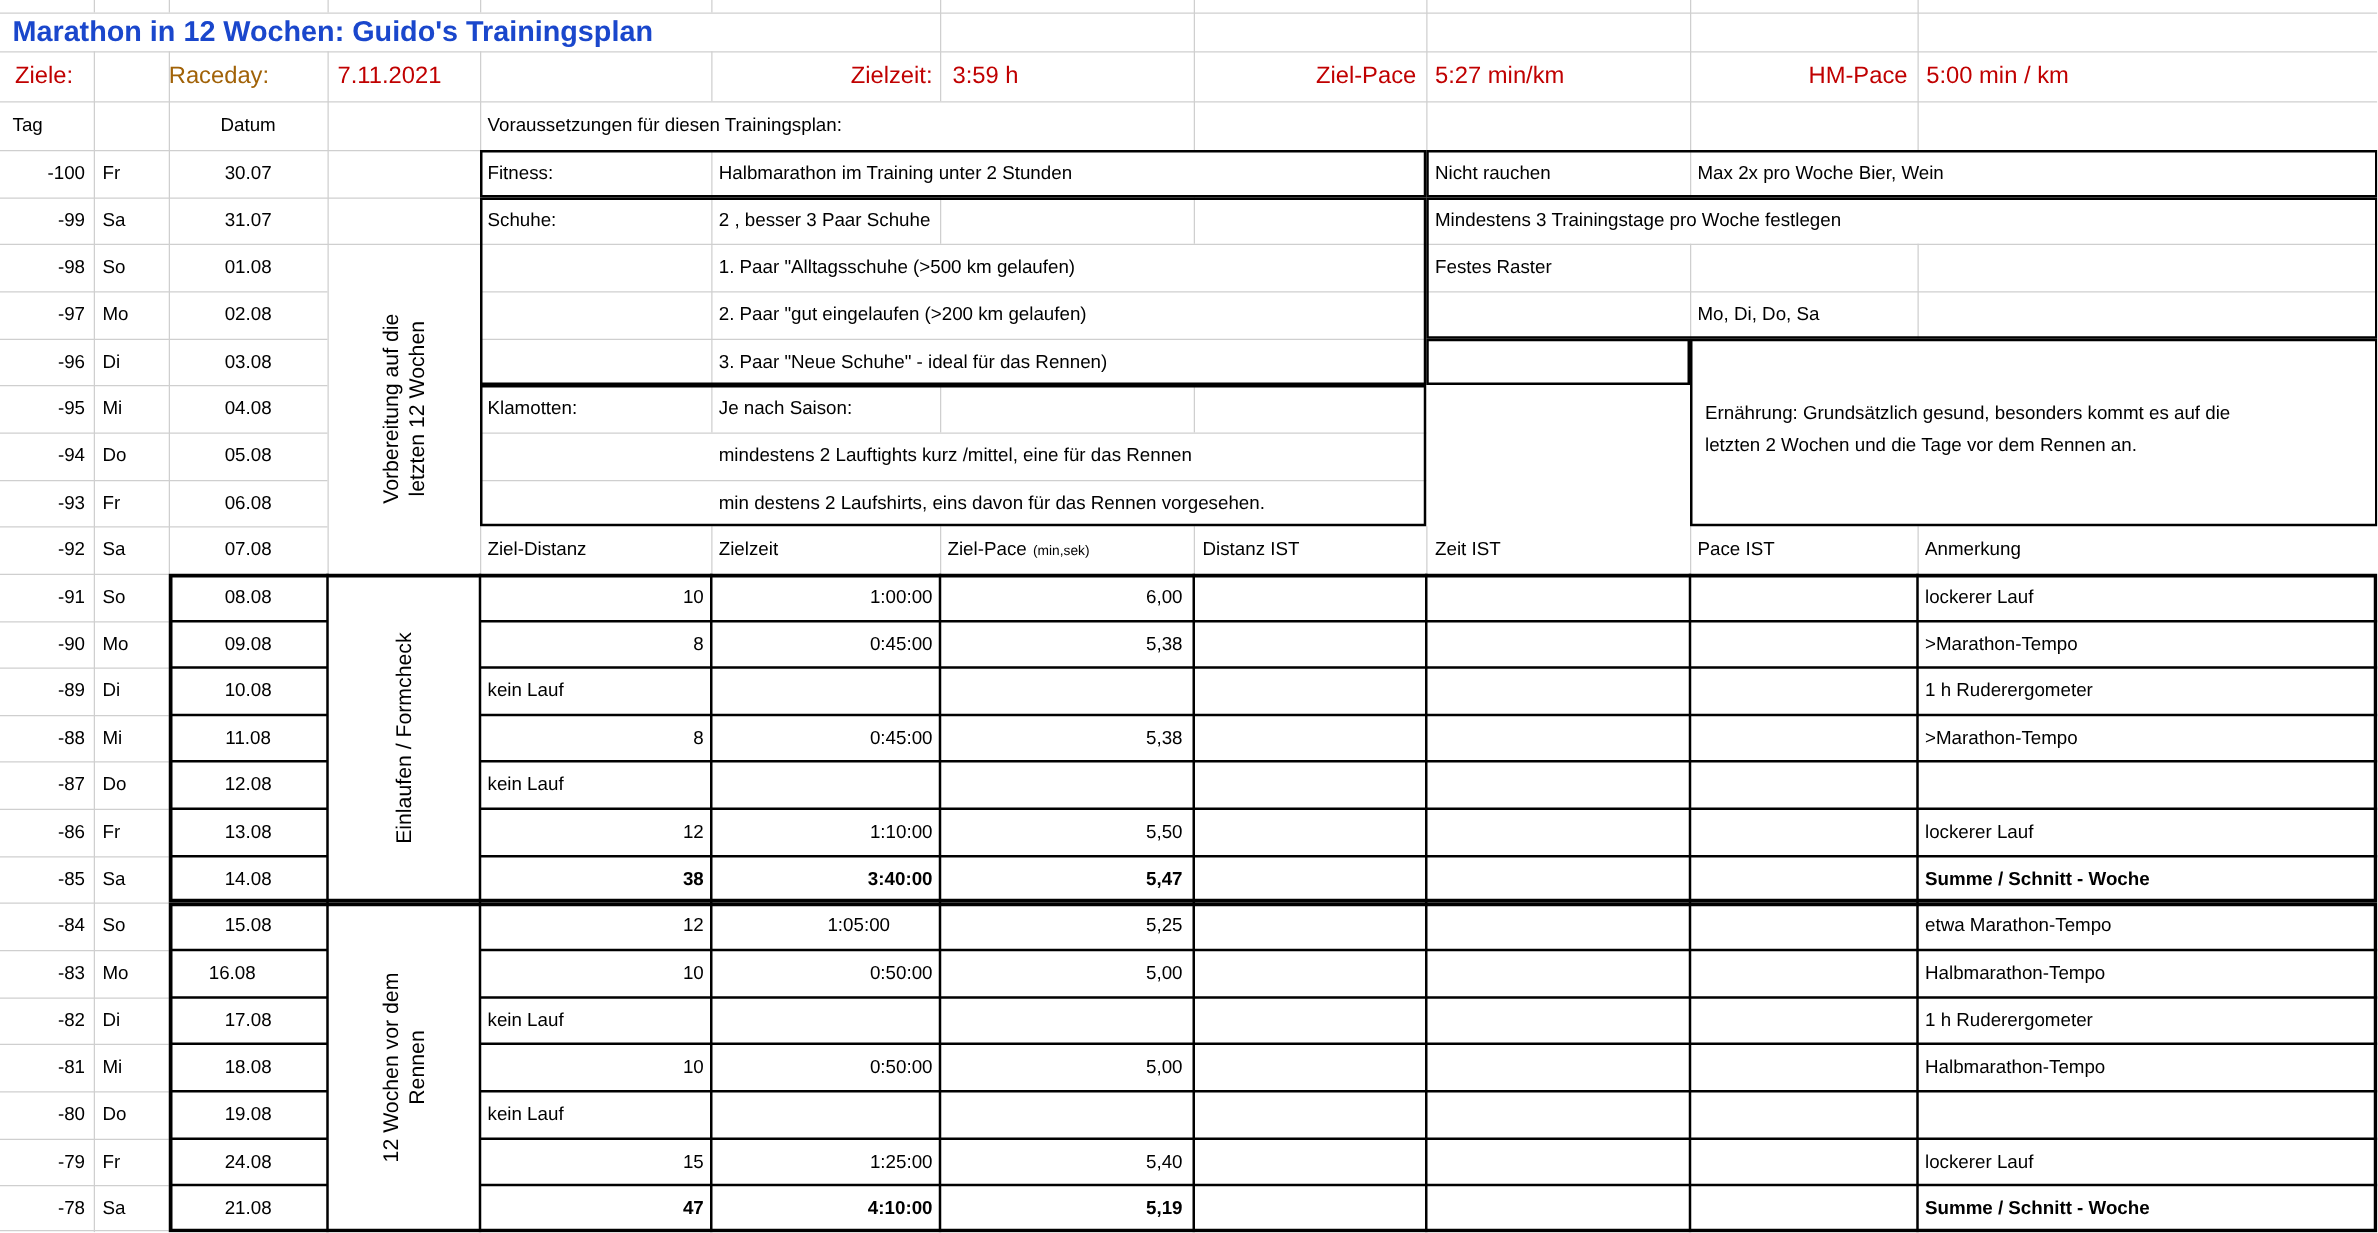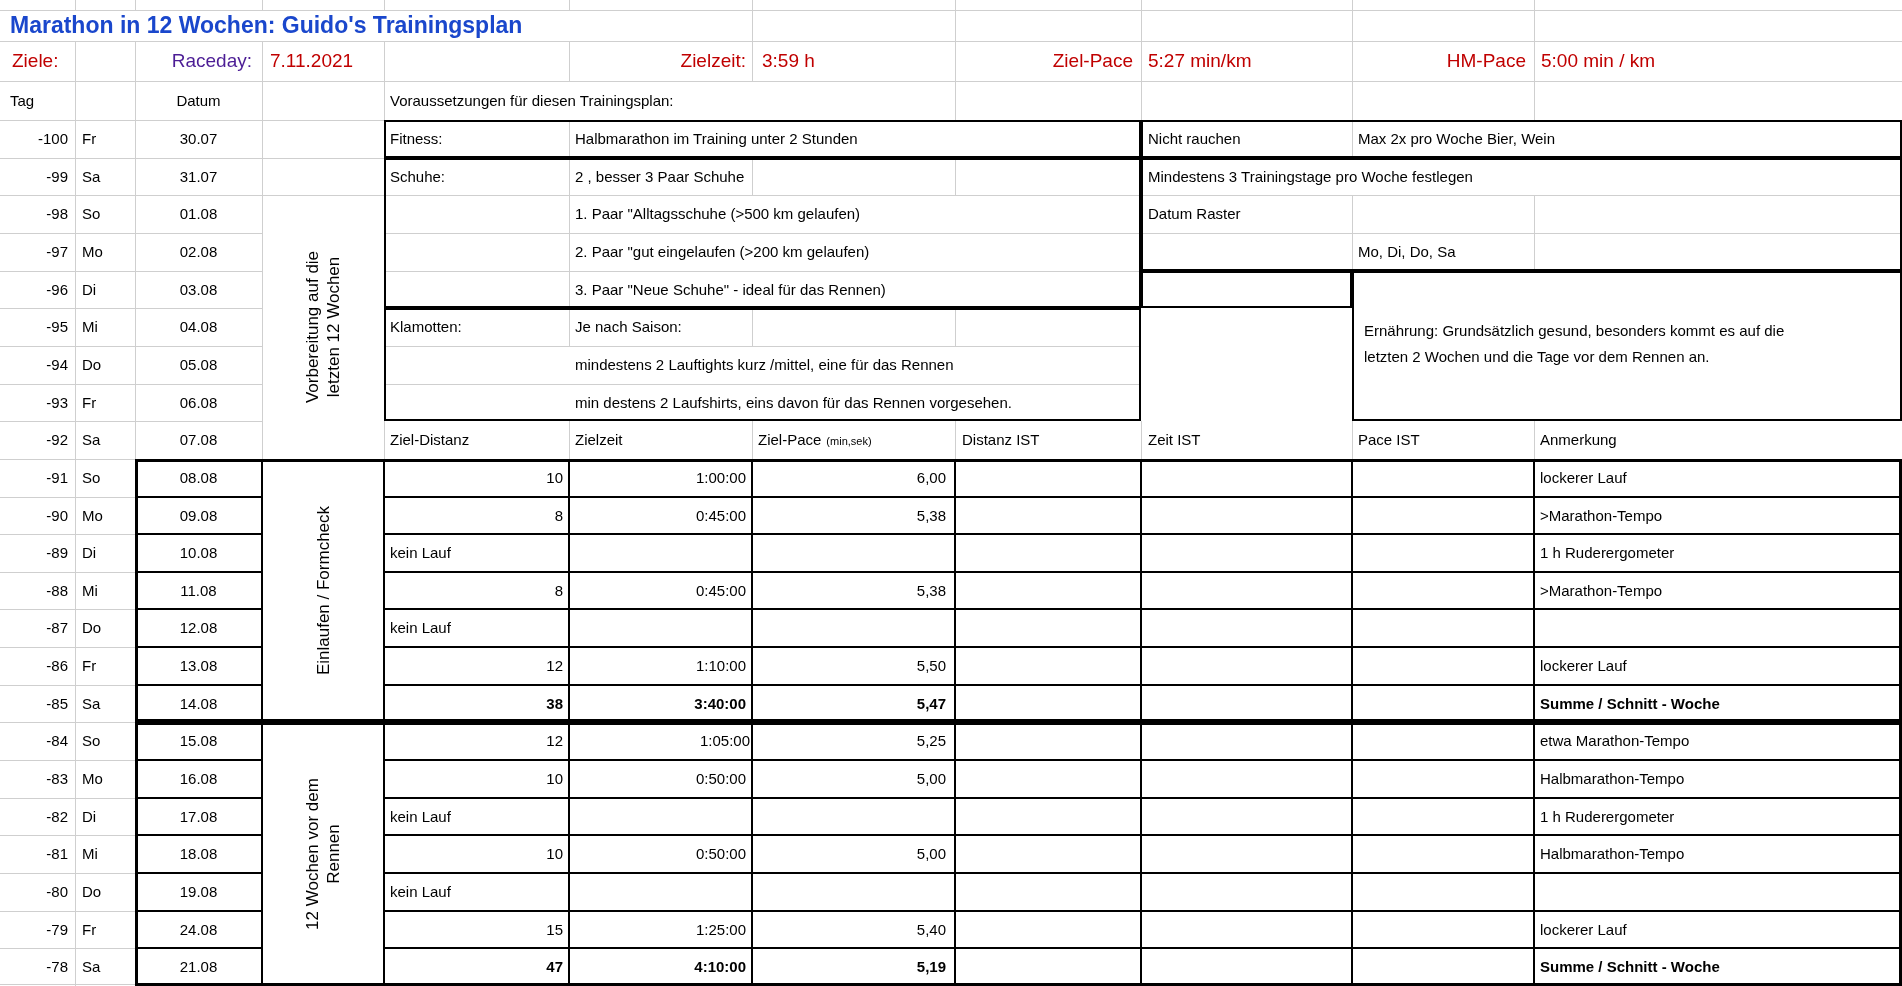--- a/index.html
+++ b/index.html
@@ -111,40 +111,40 @@
     <div class="gl" style="left: 137px; top: 834px; width: 125px; height: 2px; background: rgb(0, 0, 0);"></div>
     <div class="gl" style="left: 384px; top: 834px; width: 1518px; height: 2px; background: rgb(0, 0, 0);"></div>
     <div class="gl" style="left: 137px; top: 872px; width: 125px; height: 2px; background: rgb(0, 0, 0);"></div>
     <div class="gl" style="left: 384px; top: 872px; width: 1518px; height: 2px; background: rgb(0, 0, 0);"></div>
     <div class="gl" style="left: 137px; top: 910px; width: 125px; height: 2px; background: rgb(0, 0, 0);"></div>
     <div class="gl" style="left: 384px; top: 910px; width: 1518px; height: 2px; background: rgb(0, 0, 0);"></div>
     <div class="gl" style="left: 137px; top: 947px; width: 125px; height: 2px; background: rgb(0, 0, 0);"></div>
     <div class="gl" style="left: 384px; top: 947px; width: 1518px; height: 2px; background: rgb(0, 0, 0);"></div>
     <div class="cell" style="left: 10px; top: 10px; height: 31px; line-height: 31px; font-weight: 700; font-size: 23px; color: rgb(26, 71, 204);">Marathon in 12 Wochen: Guido's Trainingsplan</div>
     <div class="cell" style="left: 12px; top: 41px; height: 40px; line-height: 40px; font-size: 19px; color: rgb(192, 0, 0);">Ziele:</div>
-    <div class="cell" style="left: 135px; top: 41px; height: 40px; line-height: 40px; width: 117px; text-align: right; font-size: 19px; color: #4c1d95;">Raceday:</div>
+    <div class="cell" style="left: 135px; top: 41px; height: 40px; line-height: 40px; width: 117px; font-size: 19px; color: #a16207;">Raceday:</div>
     <div class="cell" style="left: 270px; top: 41px; height: 40px; line-height: 40px; font-size: 19px; color: rgb(192, 0, 0);">7.11.2021</div>
     <div class="cell" style="left: 569px; top: 41px; height: 40px; line-height: 40px; width: 177px; text-align: right; font-size: 19px; color: rgb(192, 0, 0);">Zielzeit:</div>
     <div class="cell" style="left: 762px; top: 41px; height: 40px; line-height: 40px; font-size: 19px; color: rgb(192, 0, 0);">3:59 h</div>
     <div class="cell" style="left: 955px; top: 41px; height: 40px; line-height: 40px; width: 178px; text-align: right; font-size: 19px; color: rgb(192, 0, 0);">Ziel-Pace</div>
     <div class="cell" style="left: 1148px; top: 41px; height: 40px; line-height: 40px; font-size: 19px; color: rgb(192, 0, 0);">5:27 min/km</div>
     <div class="cell" style="left: 1352px; top: 41px; height: 40px; line-height: 40px; width: 174px; text-align: right; font-size: 19px; color: rgb(192, 0, 0);">HM-Pace</div>
     <div class="cell" style="left: 1541px; top: 41px; height: 40px; line-height: 40px; font-size: 19px; color: rgb(192, 0, 0);">5:00 min / km</div>
     <div class="cell" style="left: 10px; top: 81px; height: 39px; line-height: 39px;">Tag</div>
     <div class="cell" style="left: 135px; top: 81px; height: 39px; line-height: 39px; width: 127px; text-align: center;">Datum</div>
     <div class="cell" style="left: 390px; top: 81px; height: 39px; line-height: 39px;">Voraussetzungen für diesen Trainingsplan:</div>
     <div class="cell" style="left: 390px; top: 120px; height: 38px; line-height: 38px;">Fitness:</div>
     <div class="cell" style="left: 575px; top: 120px; height: 38px; line-height: 38px;">Halbmarathon im Training unter 2 Stunden</div>
     <div class="cell" style="left: 1148px; top: 120px; height: 38px; line-height: 38px;">Nicht rauchen</div>
     <div class="cell" style="left: 1358px; top: 120px; height: 38px; line-height: 38px;">Max 2x pro Woche Bier, Wein</div>
     <div class="cell" style="left: 390px; top: 158px; height: 37px; line-height: 37px;">Schuhe:</div>
     <div class="cell" style="left: 575px; top: 158px; height: 37px; line-height: 37px;">2 , besser 3 Paar Schuhe</div>
     <div class="cell" style="left: 1148px; top: 158px; height: 37px; line-height: 37px;">Mindestens 3 Trainingstage pro Woche festlegen</div>
     <div class="cell" style="left: 575px; top: 195px; height: 38px; line-height: 38px;">1. Paar "Alltagsschuhe (&gt;500 km gelaufen)</div>
-    <div class="cell" style="left: 1148px; top: 195px; height: 38px; line-height: 38px;">Datum Raster</div>
+    <div class="cell" style="left: 1148px; top: 195px; height: 38px; line-height: 38px;">Festes Raster</div>
     <div class="cell" style="left: 575px; top: 233px; height: 38px; line-height: 38px;">2. Paar "gut eingelaufen (&gt;200 km gelaufen)</div>
     <div class="cell" style="left: 1358px; top: 233px; height: 38px; line-height: 38px;">Mo, Di, Do, Sa</div>
     <div class="cell" style="left: 575px; top: 271px; height: 37px; line-height: 37px;">3. Paar "Neue Schuhe" - ideal für das Rennen)</div>
     <div class="cell" style="left: 390px; top: 308px; height: 38px; line-height: 38px;">Klamotten:</div>
     <div class="cell" style="left: 575px; top: 308px; height: 38px; line-height: 38px;">Je nach Saison:</div>
     <div class="cell" style="left: 575px; top: 346px; height: 38px; line-height: 38px;">mindestens 2 Lauftights kurz /mittel, eine für das Rennen</div>
     <div class="cell" style="left: 575px; top: 384px; height: 37px; line-height: 37px;">min destens 2 Laufshirts, eins davon für das Rennen vorgesehen.</div>
     <div class="cell" style="left: 1364px; top: 318px; height: 52px; line-height: 26px; white-space: nowrap;">
       <div>Ernährung: Grundsätzlich gesund, besonders kommt es auf die</div>
       <div>letzten 2 Wochen und die Tage vor dem Rennen an.</div>
@@ -224,26 +224,26 @@
     <div class="cell" style="left: 82px; top: 685px; height: 37px; line-height: 37px;">Sa</div>
     <div class="cell" style="left: 135px; top: 685px; height: 37px; line-height: 37px; width: 127px; text-align: center;">14.08</div>
     <div class="cell" style="left: 384px; top: 685px; height: 37px; line-height: 37px; width: 179px; text-align: right; font-weight: 700;">38</div>
     <div class="cell" style="left: 569px; top: 685px; height: 37px; line-height: 37px; width: 177px; text-align: right; font-weight: 700;">3:40:00</div>
     <div class="cell" style="left: 752px; top: 685px; height: 37px; line-height: 37px; width: 194px; text-align: right; font-weight: 700;">5,47</div>
     <div class="cell" style="left: 1540px; top: 685px; height: 37px; line-height: 37px; font-weight: 700;">Summe / Schnitt - Woche</div>
     <div class="cell" style="left: 0px; top: 722px; height: 38px; line-height: 38px; width: 68px; text-align: right;">-84</div>
     <div class="cell" style="left: 82px; top: 722px; height: 38px; line-height: 38px;">So</div>
     <div class="cell" style="left: 135px; top: 722px; height: 38px; line-height: 38px; width: 127px; text-align: center;">15.08</div>
     <div class="cell" style="left: 384px; top: 722px; height: 38px; line-height: 38px; width: 179px; text-align: right;">12</div>
-    <div class="cell" style="left: 573px; top: 722px; height: 38px; line-height: 38px; width: 177px; text-align: right;">1:05:00</div>
+    <div class="cell" style="left: 535px; top: 722px; height: 38px; line-height: 38px; width: 177px; text-align: right;">1:05:00</div>
     <div class="cell" style="left: 752px; top: 722px; height: 38px; line-height: 38px; width: 194px; text-align: right;">5,25</div>
     <div class="cell" style="left: 1540px; top: 722px; height: 38px; line-height: 38px;">etwa Marathon-Tempo</div>
     <div class="cell" style="left: 0px; top: 760px; height: 38px; line-height: 38px; width: 68px; text-align: right;">-83</div>
     <div class="cell" style="left: 82px; top: 760px; height: 38px; line-height: 38px;">Mo</div>
-    <div class="cell" style="left: 135px; top: 760px; height: 46px; line-height: 38px; width: 127px; text-align: center;">16.08</div>
+    <div class="cell" style="left: 135px; top: 760px; height: 46px; line-height: 38px; width: 127px;  padding-left: 32px;">16.08</div>
     <div class="cell" style="left: 384px; top: 760px; height: 38px; line-height: 38px; width: 179px; text-align: right;">10</div>
     <div class="cell" style="left: 569px; top: 760px; height: 38px; line-height: 38px; width: 177px; text-align: right;">0:50:00</div>
     <div class="cell" style="left: 752px; top: 760px; height: 38px; line-height: 38px; width: 194px; text-align: right;">5,00</div>
     <div class="cell" style="left: 1540px; top: 760px; height: 38px; line-height: 38px;">Halbmarathon-Tempo</div>
     <div class="cell" style="left: 0px; top: 798px; height: 37px; line-height: 37px; width: 68px; text-align: right;">-82</div>
     <div class="cell" style="left: 82px; top: 798px; height: 37px; line-height: 37px;">Di</div>
     <div class="cell" style="left: 135px; top: 798px; height: 37px; line-height: 37px; width: 127px; text-align: center;">17.08</div>
     <div class="cell" style="left: 390px; top: 798px; height: 37px; line-height: 37px;">kein Lauf</div>
     <div class="cell" style="left: 1540px; top: 798px; height: 37px; line-height: 37px;">1 h Ruderergometer</div>
     <div class="cell" style="left: 0px; top: 835px; height: 38px; line-height: 38px; width: 68px; text-align: right;">-81</div>

